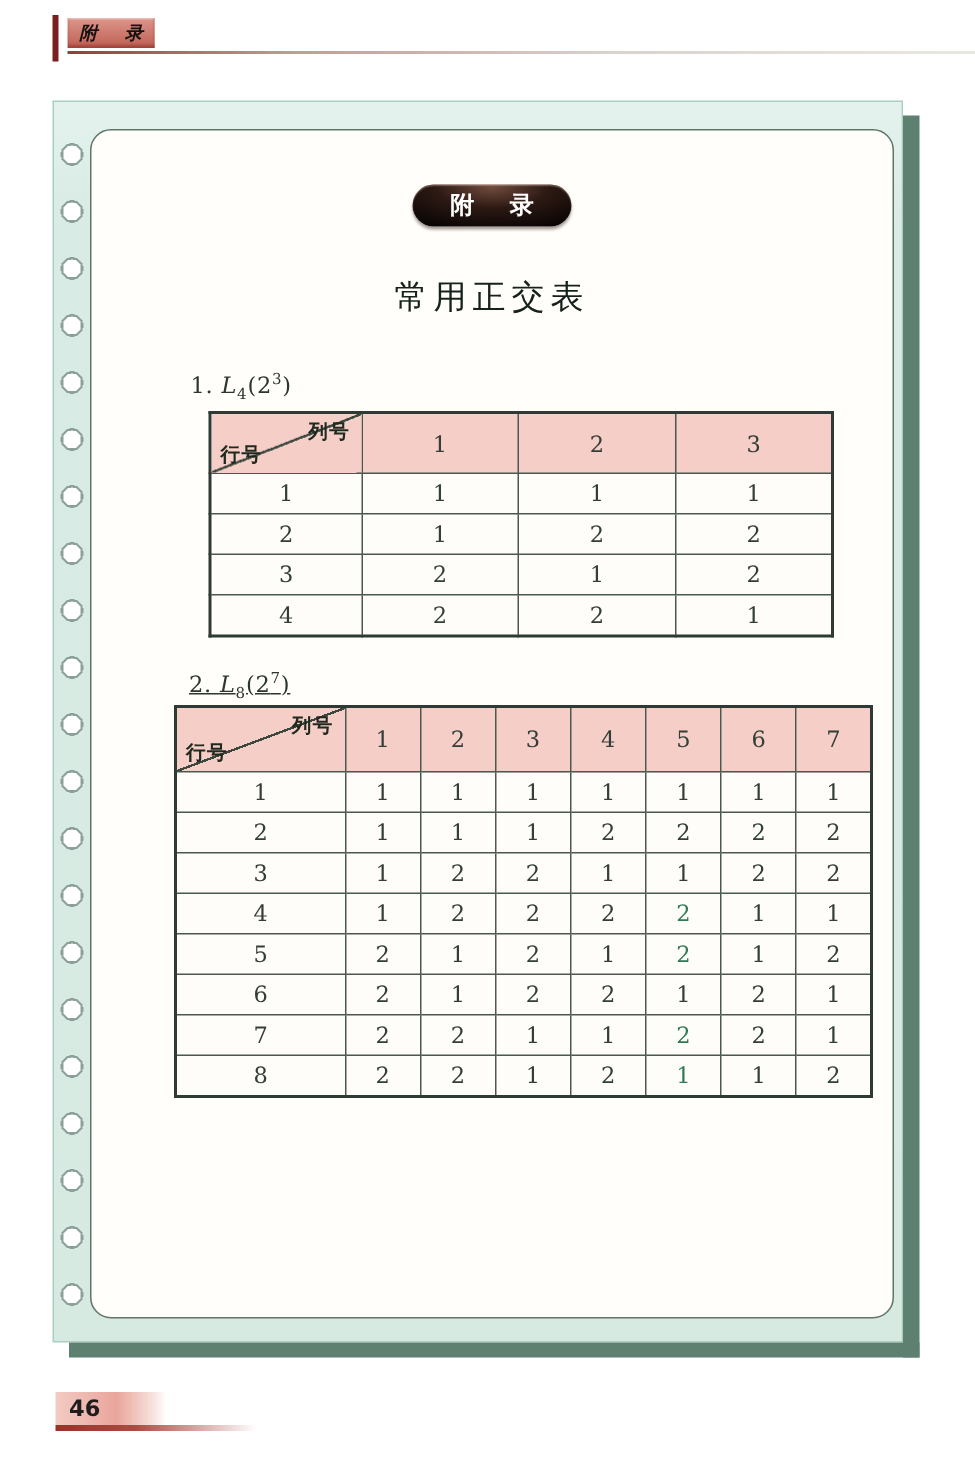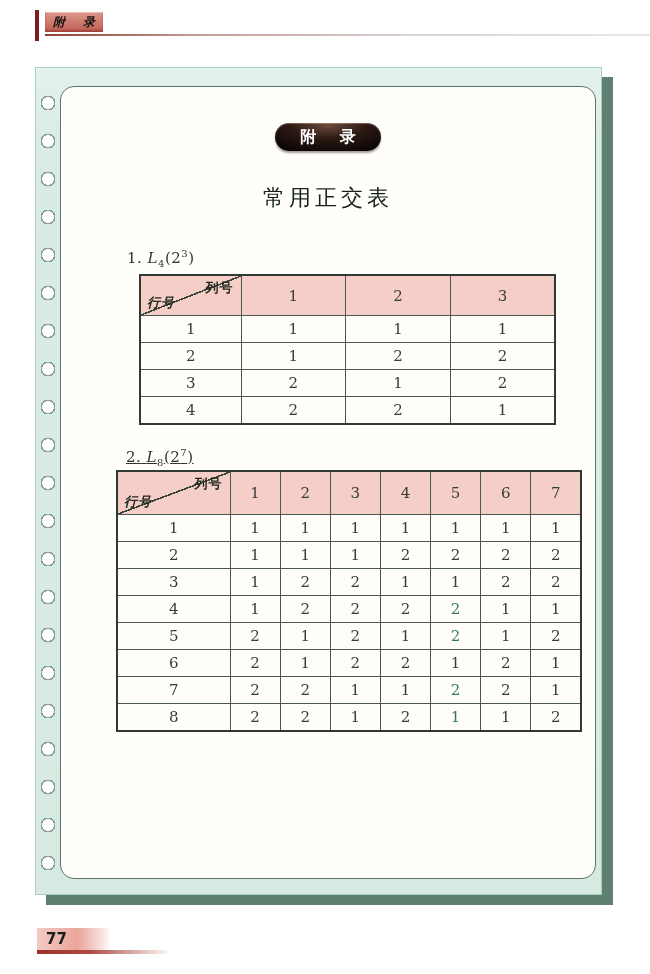--- a/index.html
+++ b/index.html
@@ -86,21 +86,21 @@
     background-image:linear-gradient(to bottom right,
       rgba(0,0,0,0) calc(50% - 0.8px),#3a473f calc(50% - 0.8px),
       #3a473f calc(50% + 0.8px),rgba(0,0,0,0) calc(50% + 0.8px)) !important;
     background-color:#f5cec7;
   }
   .corner-top,.corner-bottom{
     position:absolute;font-family:"DejaVu Sans",sans-serif;
     font-size:13px;font-weight:bold;color:#20291f;letter-spacing:1px;
   }
   .corner-top{top:3px;right:7px;}
-  .corner-bottom{bottom:3px;left:6px;font-style:italic;}
+  .corner-bottom{bottom:3px;left:6px;}
   td.green{color:#317a54;}
   
   .footer-box{
     position:absolute;left:37px;top:928px;width:74px;height:22px;
     background:linear-gradient(90deg,#f2cbc4 0%,#eaa59b 55%,#f6dcd8 85%,rgba(255,255,255,0) 100%);
     display:flex;align-items:center;
     font-size:15px;font-weight:bold;color:#1d1d1d;padding-left:9px;box-sizing:border-box;
   }
   .footer-line{
     position:absolute;left:37px;top:950px;width:134px;height:4px;
@@ -292,15 +292,15 @@
             <td class="green">1</td>
             <td>1</td>
             <td>2</td>
           </tr>
         </tbody>
       </table>
     </div>
 </div>
 
 <div class="footer-box">
-  <span>77</span>
+  <span>46</span>
 </div>
 <div class="footer-line"></div>
 
 </body></html>

